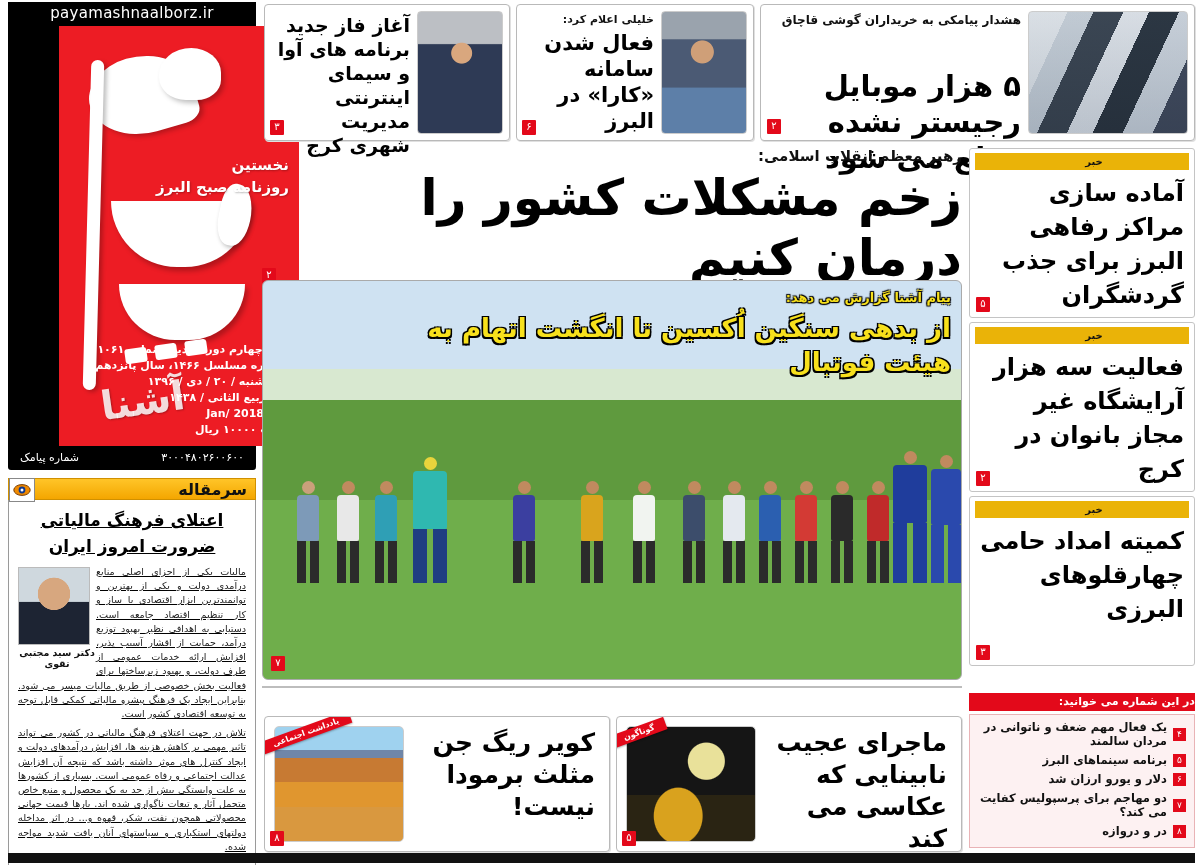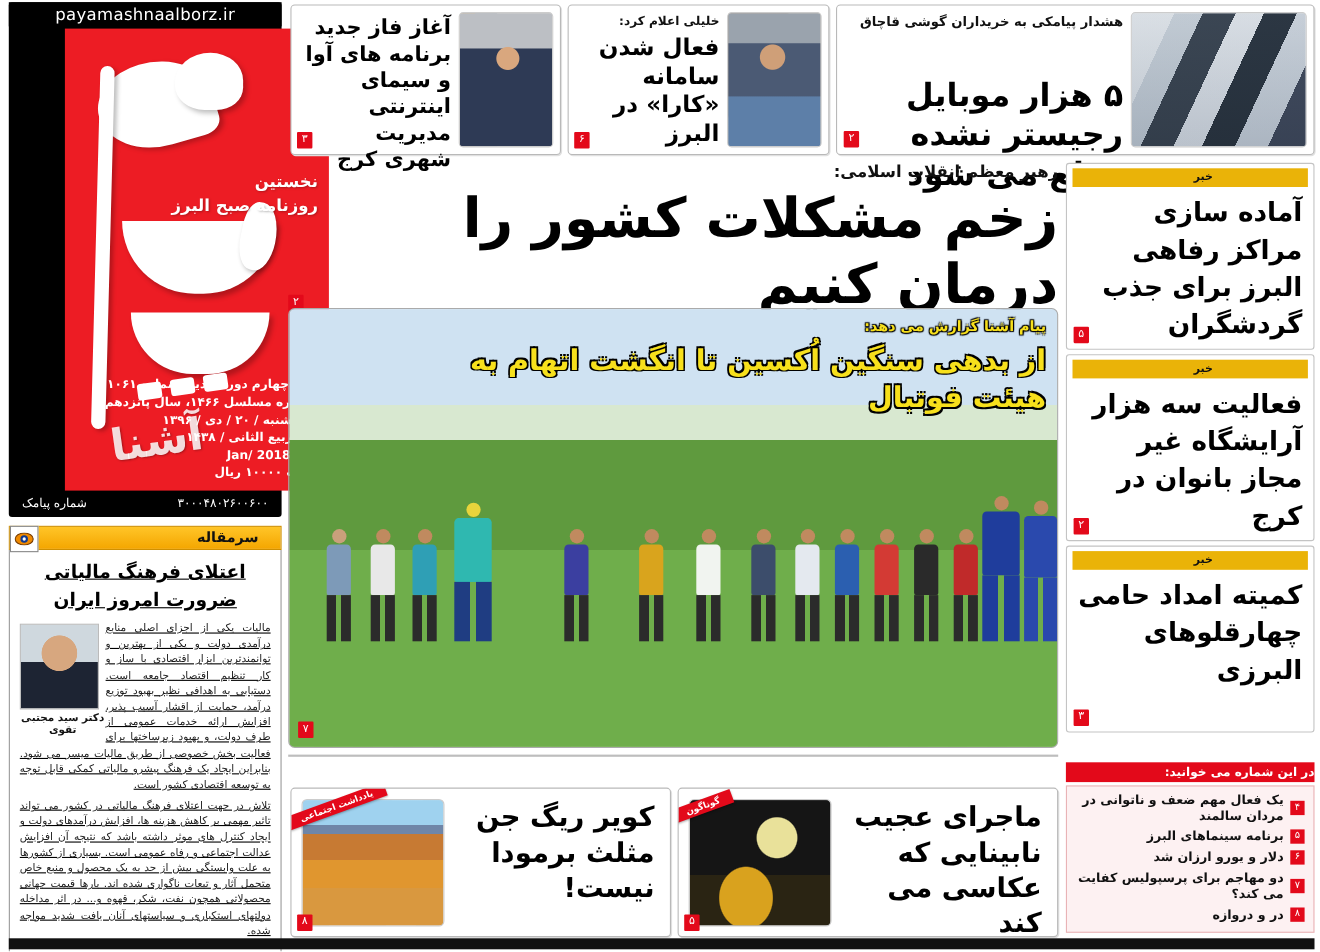--- a/index.html
+++ b/index.html
@@ -303,22 +303,22 @@
   #editorial {
     position: absolute; left: 8px; top: 478px;
     width: 248px; height: 375px;
   }
   #edit-head {
     height: 22px; background: linear-gradient(180deg,#ffc528,#f4a600);
     border: 1px solid #d09000;
     position: relative;
   }
   #edit-head .label {
-    font-size: 13px; font-weight: bold; color: #111;
-    line-height: 22px; padding-right: 20px; text-align: right;
+    font-size: 16px; font-weight: bold; color: #111;
+    line-height: 22px; padding-right: 8px; text-align: right;
   }
   #edit-eye {
     position: absolute; left: 0; top: -1px; width: 26px; height: 24px;
     background: #ffffff; border: 1px solid #888;
     display: flex; align-items: center; justify-content: center;
   }
   #edit-body {
     border: 1px solid #9a9a9a; border-top: none;
     height: 452px; padding: 7px 9px 4px; background: #fff;
     overflow: hidden;

